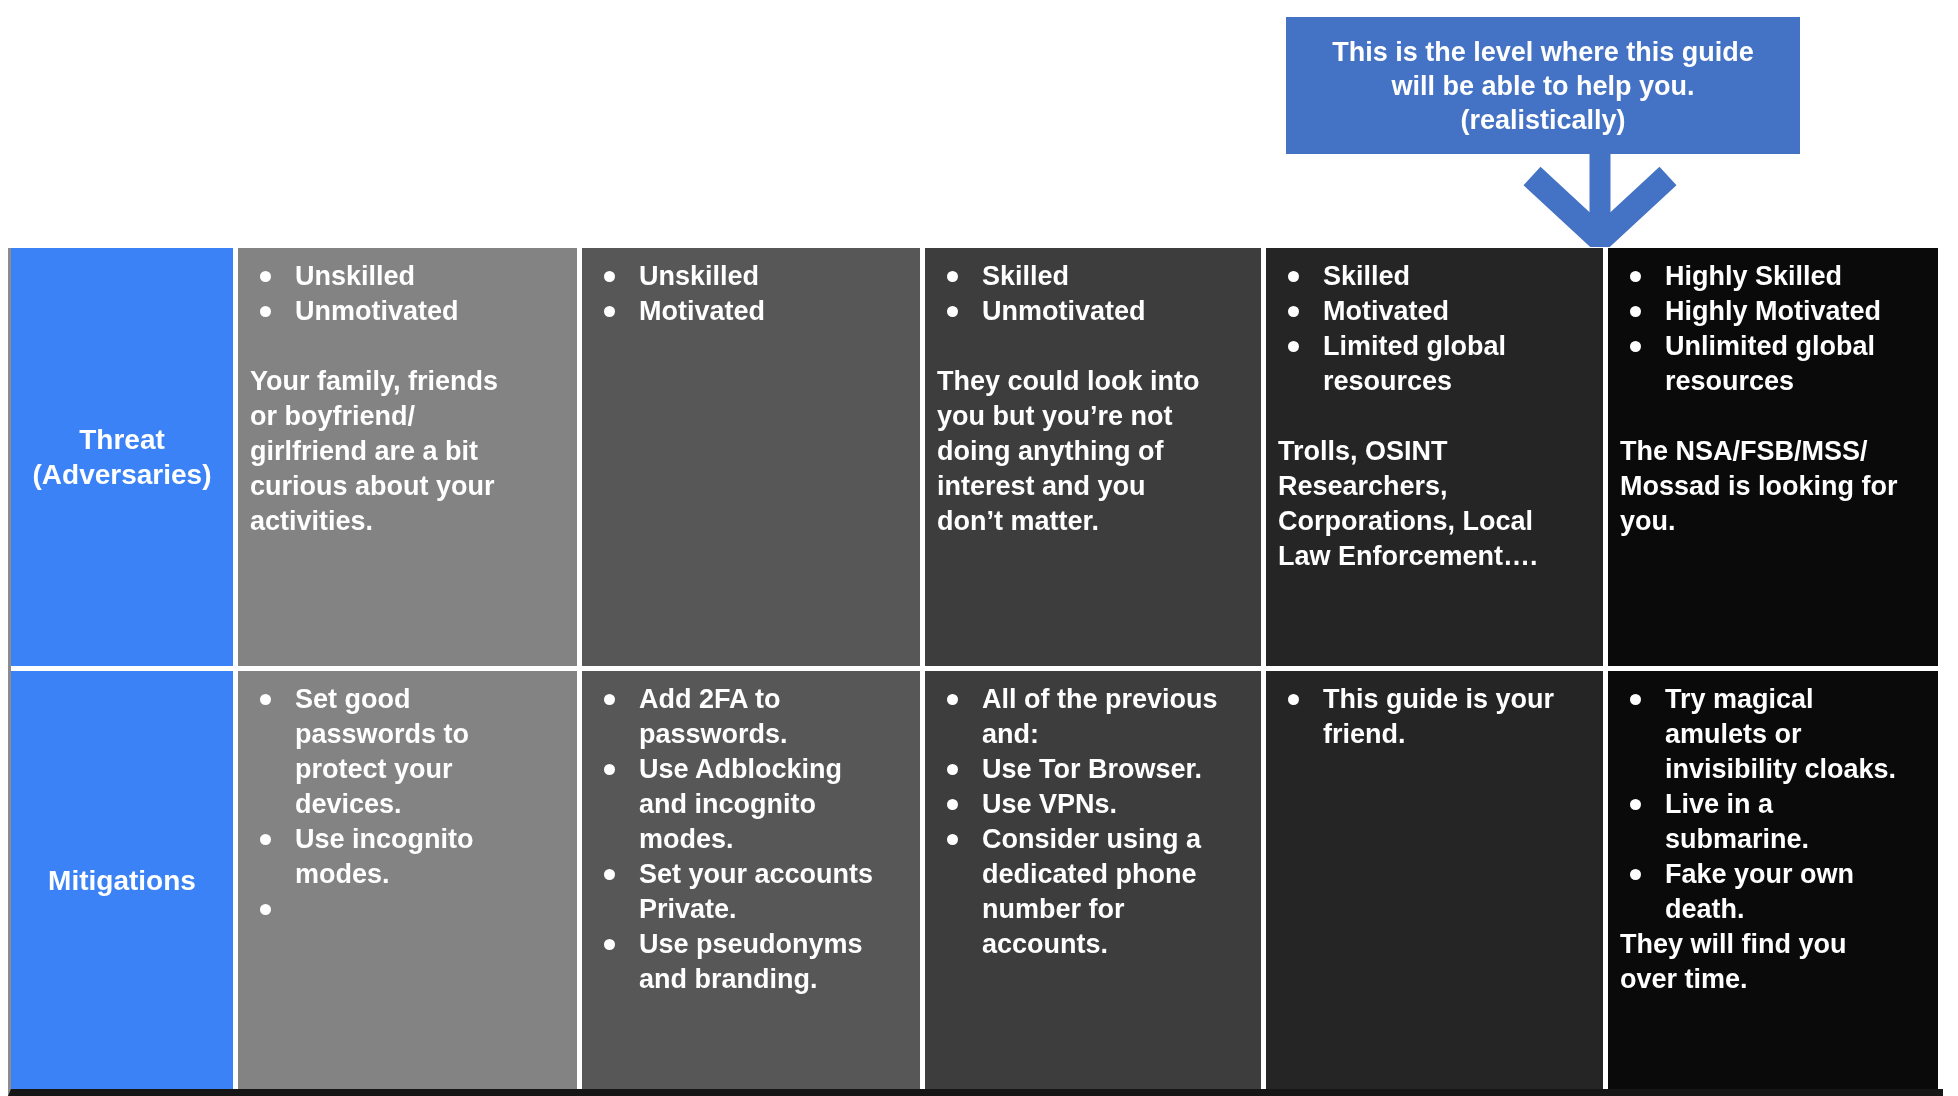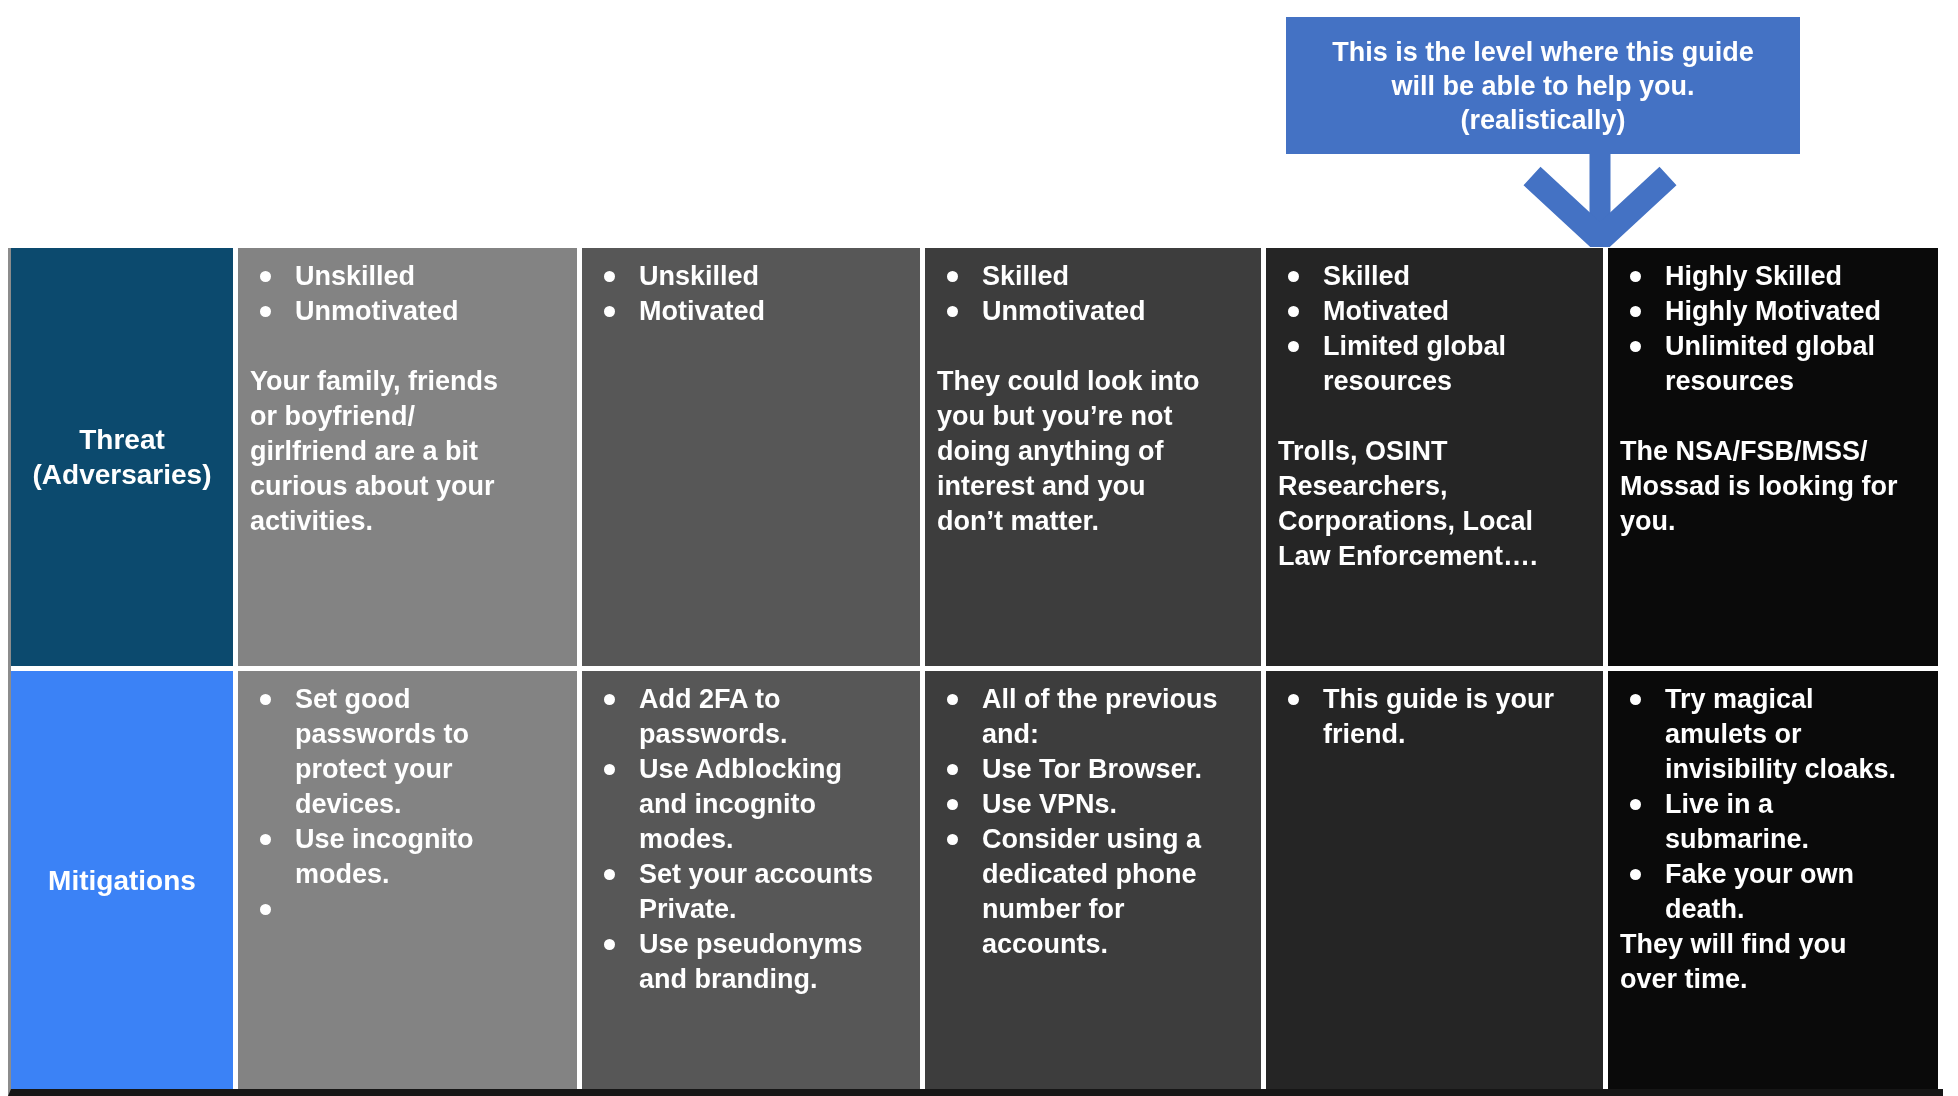--- a/index.html
+++ b/index.html
@@ -30,21 +30,21 @@
     box-sizing:content-box;
   }
   .cell{
     color:#ffffff;font-weight:700;font-size:27px;line-height:35px;
     overflow:hidden;box-sizing:border-box;
   }
   .head{
     display:flex;align-items:center;justify-content:center;text-align:center;
     white-space:pre-line;font-size:28px;
   }
-  .head.threat{background:#0c4a6e;}
+  .head.threat{background:#3b82f6;}
   .head.mitig{background:#3b82f6;}
 
   .c1{background:#838383;}
   .c2{background:#575757;}
   .c3{background:#3d3d3d;}
   .c4{background:#252525;}
   .c5{background:#0a0a0a;}
 
   .cell-inner{padding:11px 6px 0 0;}
   .bullet{display:flex;}

